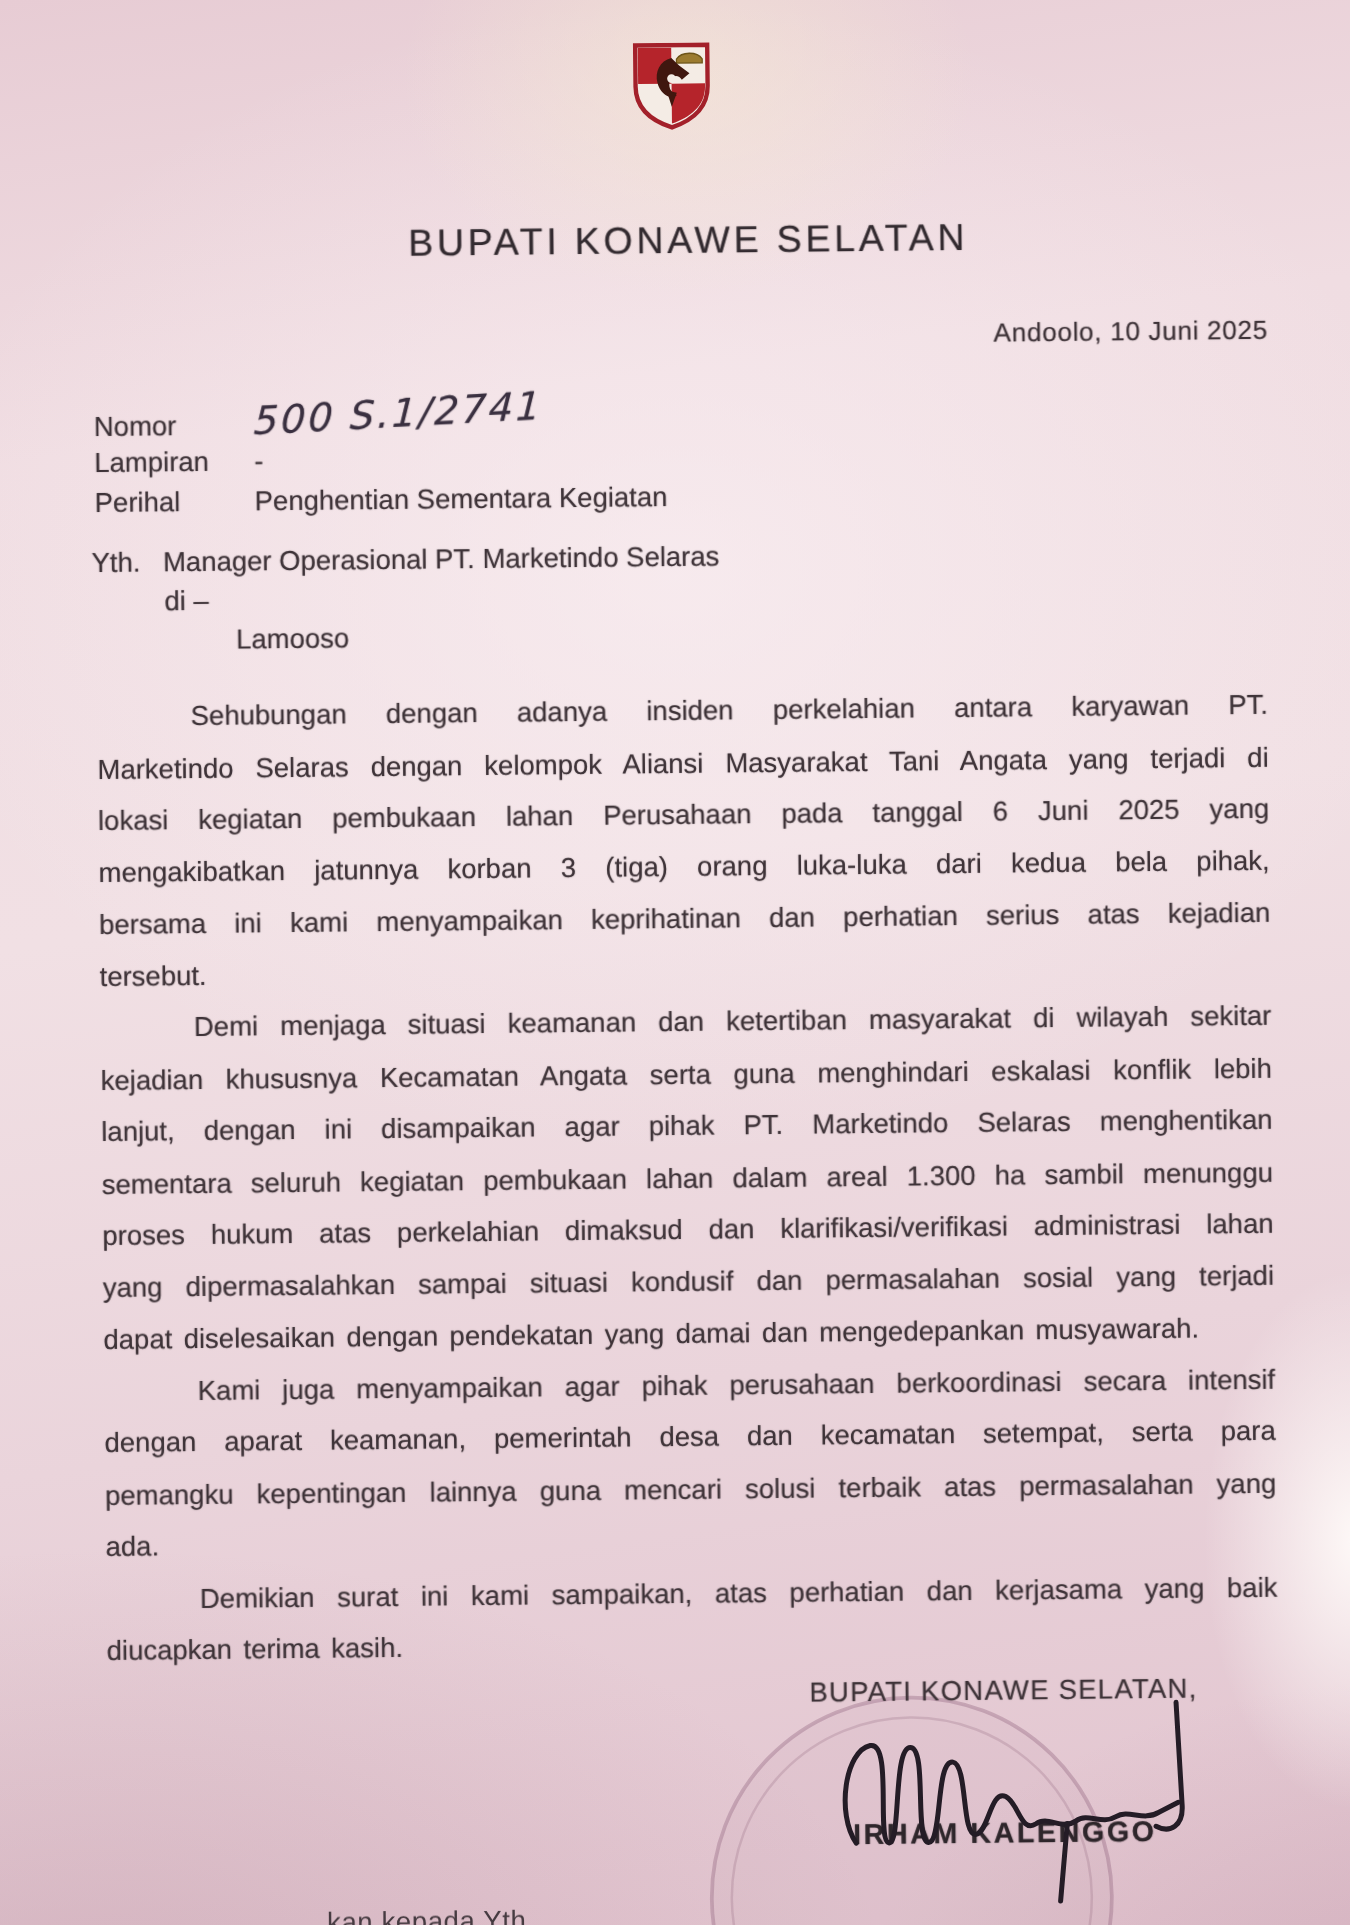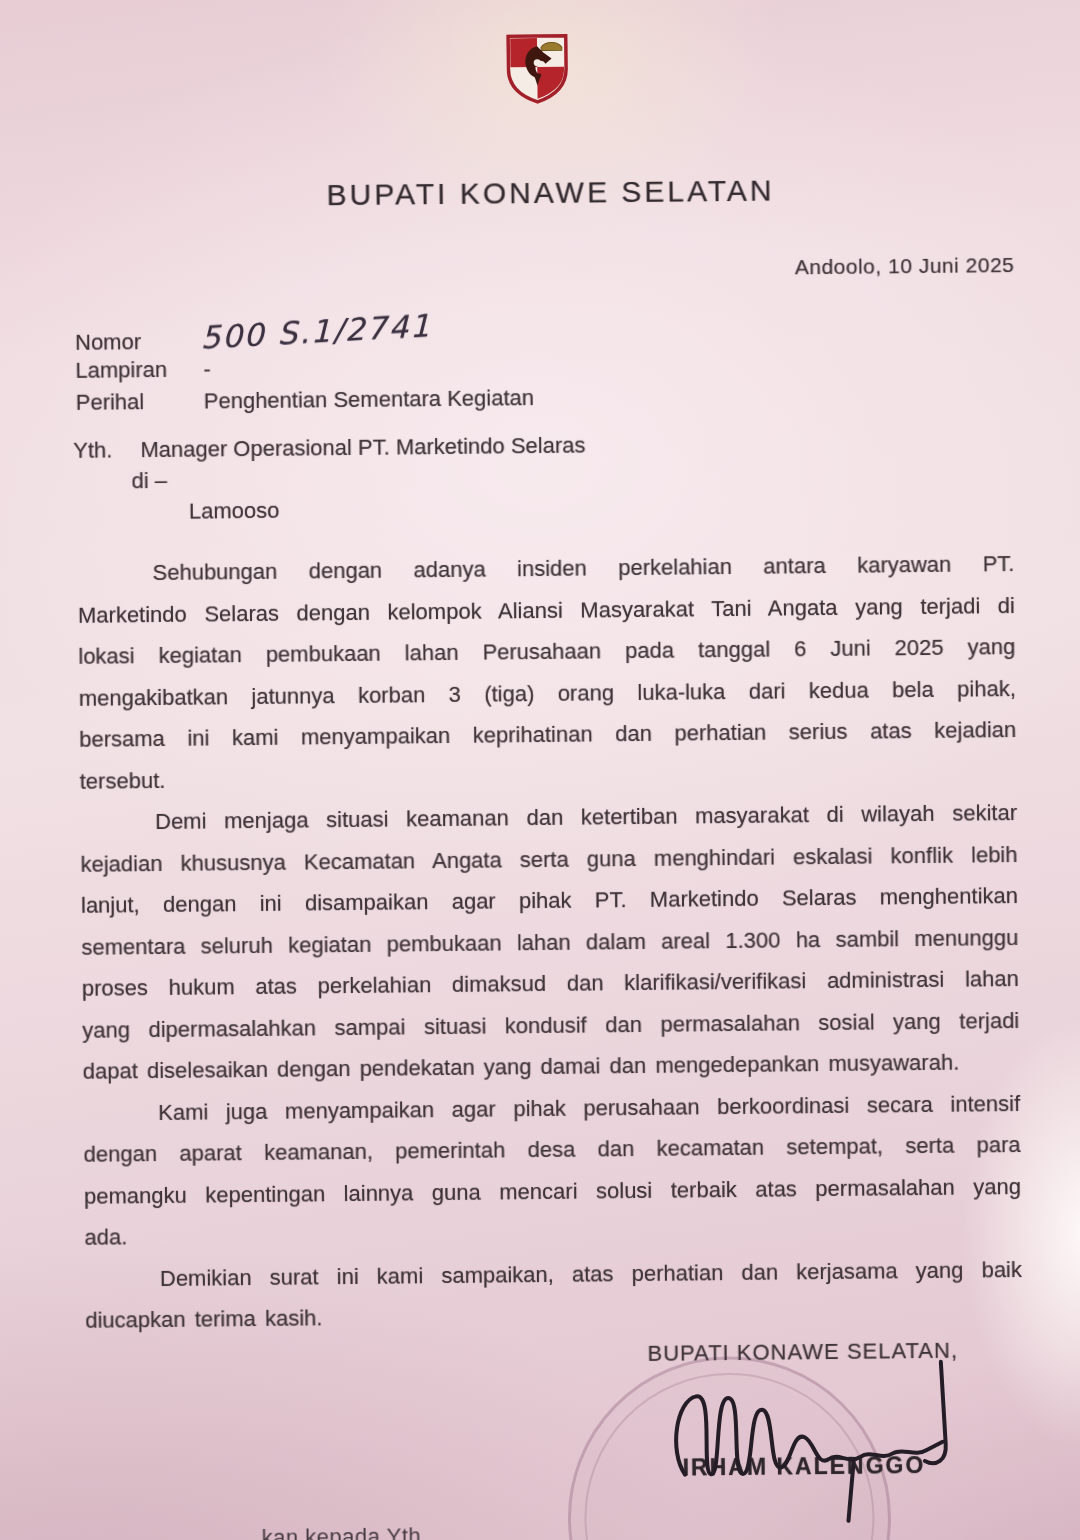--- a/index.html
+++ b/index.html
@@ -30,21 +30,21 @@
   .meta-row { height:32px; line-height:32px; white-space:nowrap; }
   .meta-label { display:inline-block; width:128px; }
   .handwriting {
     display:inline-block; font-family:"DejaVu Sans", sans-serif; font-style:italic;
     font-size:31px; letter-spacing:2px; color:#3a3040;
     transform:rotate(-2.5deg) skewX(-6deg); position:relative; top:-5px;
     text-shadow:0 0 1px rgba(58,48,64,0.5);
   }
 
   .addressee { position:absolute; top:430px; left:75px; font-size:22px; line-height:31px; }
-  .yth-label { margin-right:28px; }
+  .yth-label { margin-right:18px; }
   .di-line { margin-left:58px; }
   .place-line { margin-left:115px; }
 
   .body-text { position:absolute; top:548px; left:78px; width:937px; font-size:22px; word-spacing:3px; }
   .line { height:41.5px; line-height:41.5px; text-align:justify; text-align-last:justify; white-space:normal; overflow:visible; }
   .line.first { text-indent:75px; }
   .line.last { text-align-last:auto; }
 
   .stamp { position:absolute; left:552px; top:1352px; width:336px; height:336px; z-index:1; }
   .sig-office { position:absolute; top:1342px; left:615px; width:360px; text-align:center; font-size:22px; letter-spacing:1px; z-index:2; }

